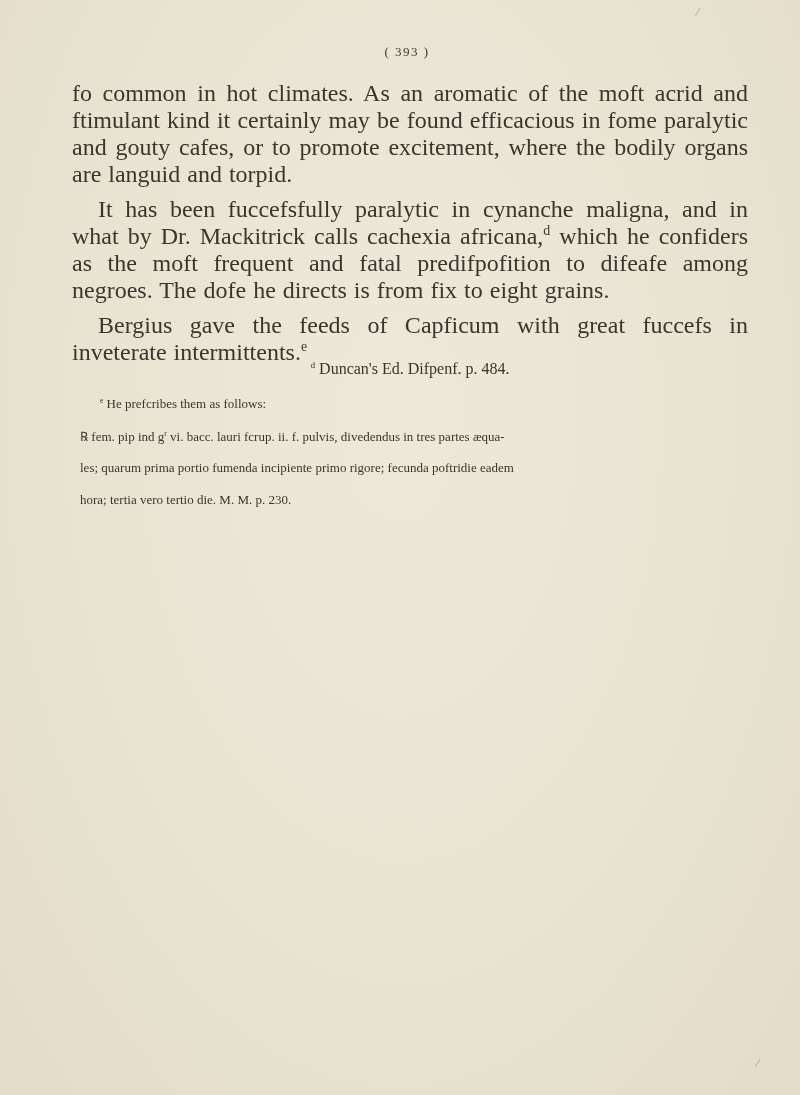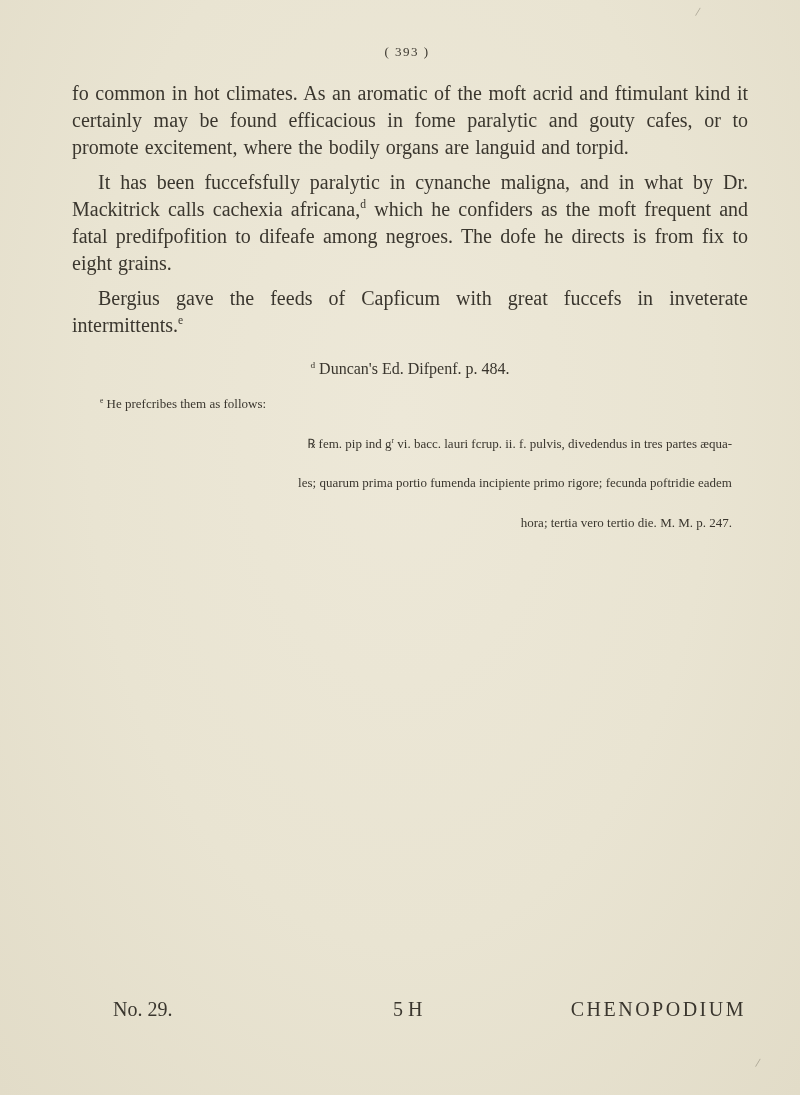--- a/index.html
+++ b/index.html
@@ -14,21 +14,21 @@
     position: absolute; inset: 0;
     background: radial-gradient(ellipse at 50% 38%, #ede8d8 0%, #e9e4d2 55%, #e2dcc8 100%);
   }
   .header {
     position: absolute; top: 44px; left: 62px; width: 690px;
     text-align: center;
     font-size: 13px; letter-spacing: 1.5px;
   }
   .body-text {
     position: absolute; top: 80px; left: 72px; width: 676px;
-    font-size: 20px; line-height: 27px;
+    font-size: 24px; line-height: 27px;
     text-align: justify;
     word-spacing: 1px;
   }
   .body-text p { margin: 0; }
   .body-text p + p { margin-top: 8px; }
   .body-text p.indent { text-indent: 26px; }
   .it { }
   sup {
     font-size: 0.58em;
     line-height: 0;
@@ -40,21 +40,21 @@
     font-size: 16px;
   }
   .fn-e {
     position: absolute; top: 392px; left: 72px; width: 676px;
     font-size: 13px; line-height: 23.5px;
   }
   .fn-e .intro {
     text-indent: 28px;
     margin: 0 0 9px 0;
   }
-  .rx-line { margin: 16px; text-align: right; }
+  .rx-line { margin: 8px; }
   .footer {
     position: absolute; top: 998px; left: 0; width: 800px; height: 30px;
     font-size: 20px;
   }
   .sig-number   { position: absolute; left: 113px; top: 0; }
   .sig-mark     { position: absolute; left: 393px; top: 0; }
   .catchword    { position: absolute; right: 54px; top: 0; letter-spacing: 2.5px; }
   .artifact {
     position: absolute;
     color: rgba(90, 85, 70, 0.45);
@@ -77,26 +77,21 @@
       <p class="indent"><span>Bergius gave the feeds of Capficum with great fuccefs in inveterate intermittents.</span><sup>e</sup></p>
     </div>
 
   <div class="fn-d"><sup>d</sup><span class="it"> Duncan's Ed. Difpenf. p. 484.</span></div>
 
   <div class="fn-e">
     <p class="intro"><sup>e</sup><span> He prefcribes them as follows:</span></p>
     <div>
         <p class="rx-line"><span>℞ fem. pip ind g</span><sup>r</sup><span> vi. bacc. lauri fcrup. ii. f. pulvis, divedendus in tres partes æqua-</span></p>
         <p class="rx-line"><span>les; quarum prima portio fumenda incipiente primo rigore; fecunda poftridie eadem</span></p>
-        <p class="rx-line"><span>hora; tertia vero tertio die. </span><span class="it">M. M. p. 247.</span></p>
+        <p class="rx-line"><span>hora; tertia vero tertio die. </span><span class="it">M. M. p. 230.</span></p>
       </div>
   </div>
 
-  <div class="footer">
-    <span class="sig-number">No. 29.</span>
-    <span class="sig-mark">5 H</span>
-    <span class="catchword">CHENOPODIUM</span>
-  </div>
 
   <span class="artifact top">/</span>
   <span class="artifact bottom">/</span>
 
 </div>
 
 </body></html>

